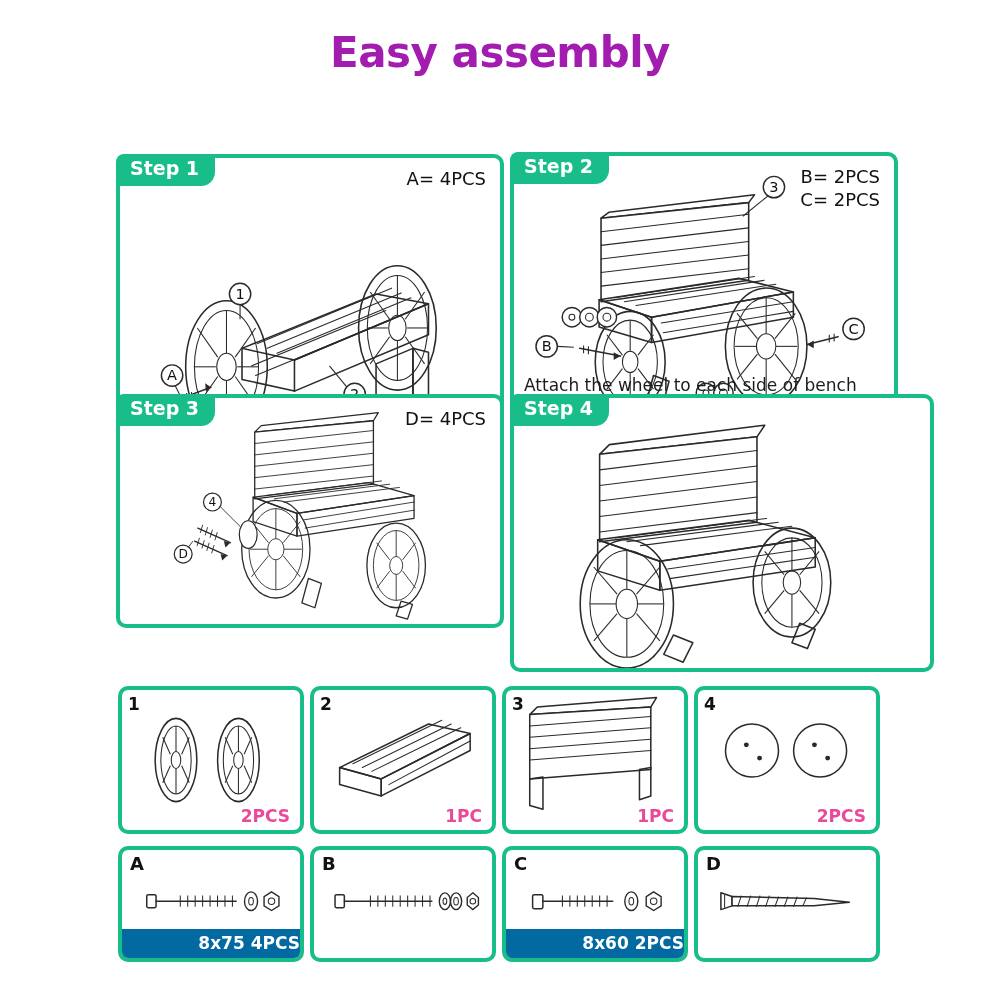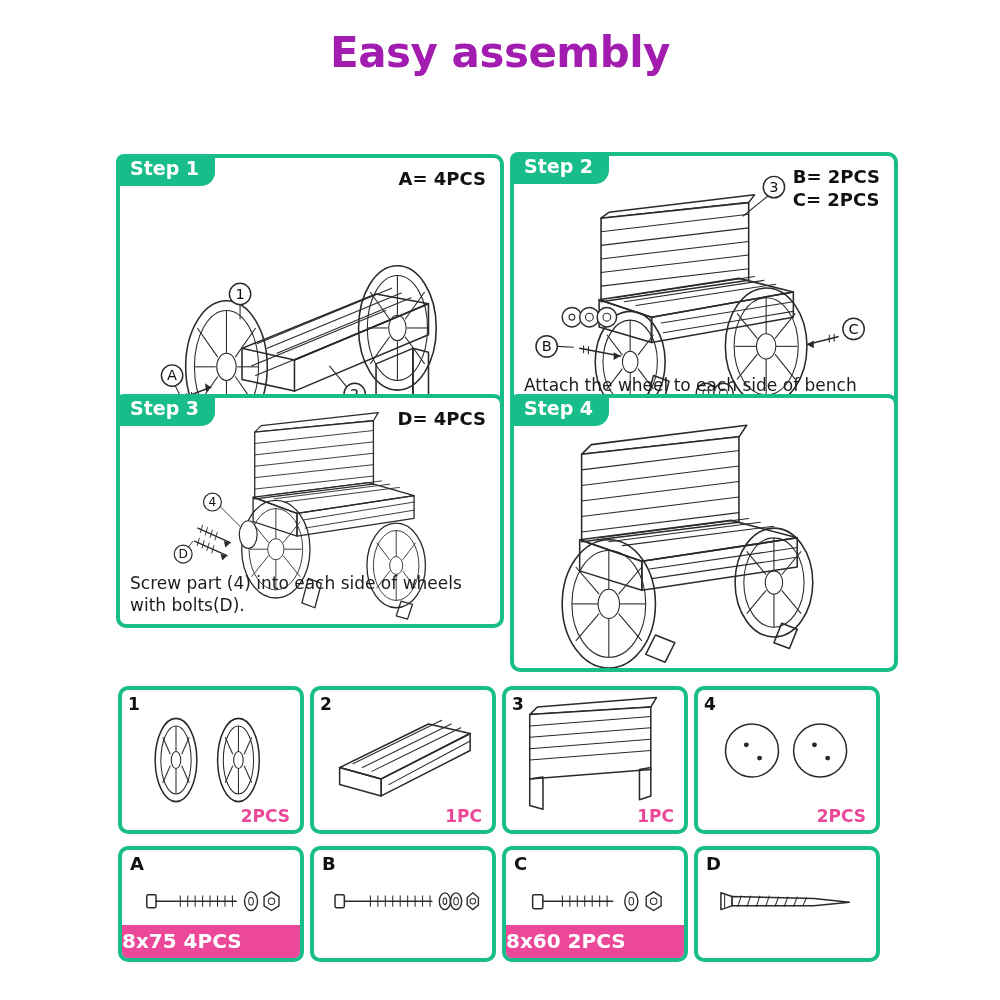--- a/index.html
+++ b/index.html
@@ -43,22 +43,22 @@
     font-weight: bold;
     padding: 5px 16px 7px 14px;
     border-radius: 8px 0 14px 0;
     line-height: 1.05;
   }
   .qty-note {
     position: absolute;
     top: 10px;
     right: 14px;
     font-size: 18px;
-    font-weight: bold;
-    text-align: left;
+    font-weight: normal;
+    text-align: right;
     line-height: 1.25;
     color: #111;
   }
   .caption {
     position: absolute;
     left: 0;
     right: 0;
     bottom: 8px;
     text-align: left;
     font-size: 17px;
@@ -97,25 +97,25 @@
     top: 3px;
     left: 8px;
     font-size: 18px;
     font-weight: bold;
     color: #111;
   }
   .hw-label {
     position: absolute;
     left: 0; right: 0;
     bottom: 0;
-    background: #ec4899;
+    background: #0369a1;
     color: #ffffff;
-    font-size: 20px;
+    font-size: 17px;
     font-weight: bold;
-    text-align: left;
+    text-align: right;
     padding: 4px 0 5px;
     border-radius: 0 0 6px 6px;
   }
   .stroke { fill: none; stroke: #2a2a2a; stroke-width: 1.6; stroke-linejoin: round; stroke-linecap: round; }
   .thin { fill: none; stroke: #2a2a2a; stroke-width: 1.1; }
   .fillw { fill: #ffffff; stroke: #2a2a2a; stroke-width: 1.5; }
   .dark { fill: #2a2a2a; }
   .lbl { font-family: "DejaVu Sans", sans-serif; font-size: 15px; fill: #111; }
 </style>
 </head>
@@ -406,24 +406,23 @@
           <line x1="70" y1="178" x2="67" y2="188"></line>
           <line x1="76" y1="181" x2="73" y2="191"></line>
         </g>
         <polygon points="92,194 84,192 86,200" class="dark"></polygon>
       </g>
       <circle cx="38" cy="192" r="11" class="fillw"></circle>
       <text x="38" y="197" text-anchor="middle" class="lbl">D</text>
       <line x1="44" y1="184" x2="50" y2="176" class="thin"></line>
     </svg>
   </div>
-  <div class="caption">Screw part (4) into each side of wheels with bolts(D).</div>
-</div>
-
-<div class="panel" style="left:510px; top:394px; width:388px; height:278px;">
+</div>
+
+<div class="panel" style="left:510px; top:394px; width:424px; height:278px;">
   <div class="step-tab">Step 4</div>
   <div class="art">
     <svg viewBox="0 0 388 278" preserveAspectRatio="xMidYMid meet">
 
       <g class="stroke">
         <path d="M68 58 L78 48 L238 28 L230 40 Z"></path>
         <path d="M68 58 L68 148 L230 128 L230 40 Z" fill="#fff"></path>
         <g class="thin">
           <line x1="68" y1="74" x2="230" y2="54"></line>
           <line x1="68" y1="90" x2="230" y2="70"></line>

